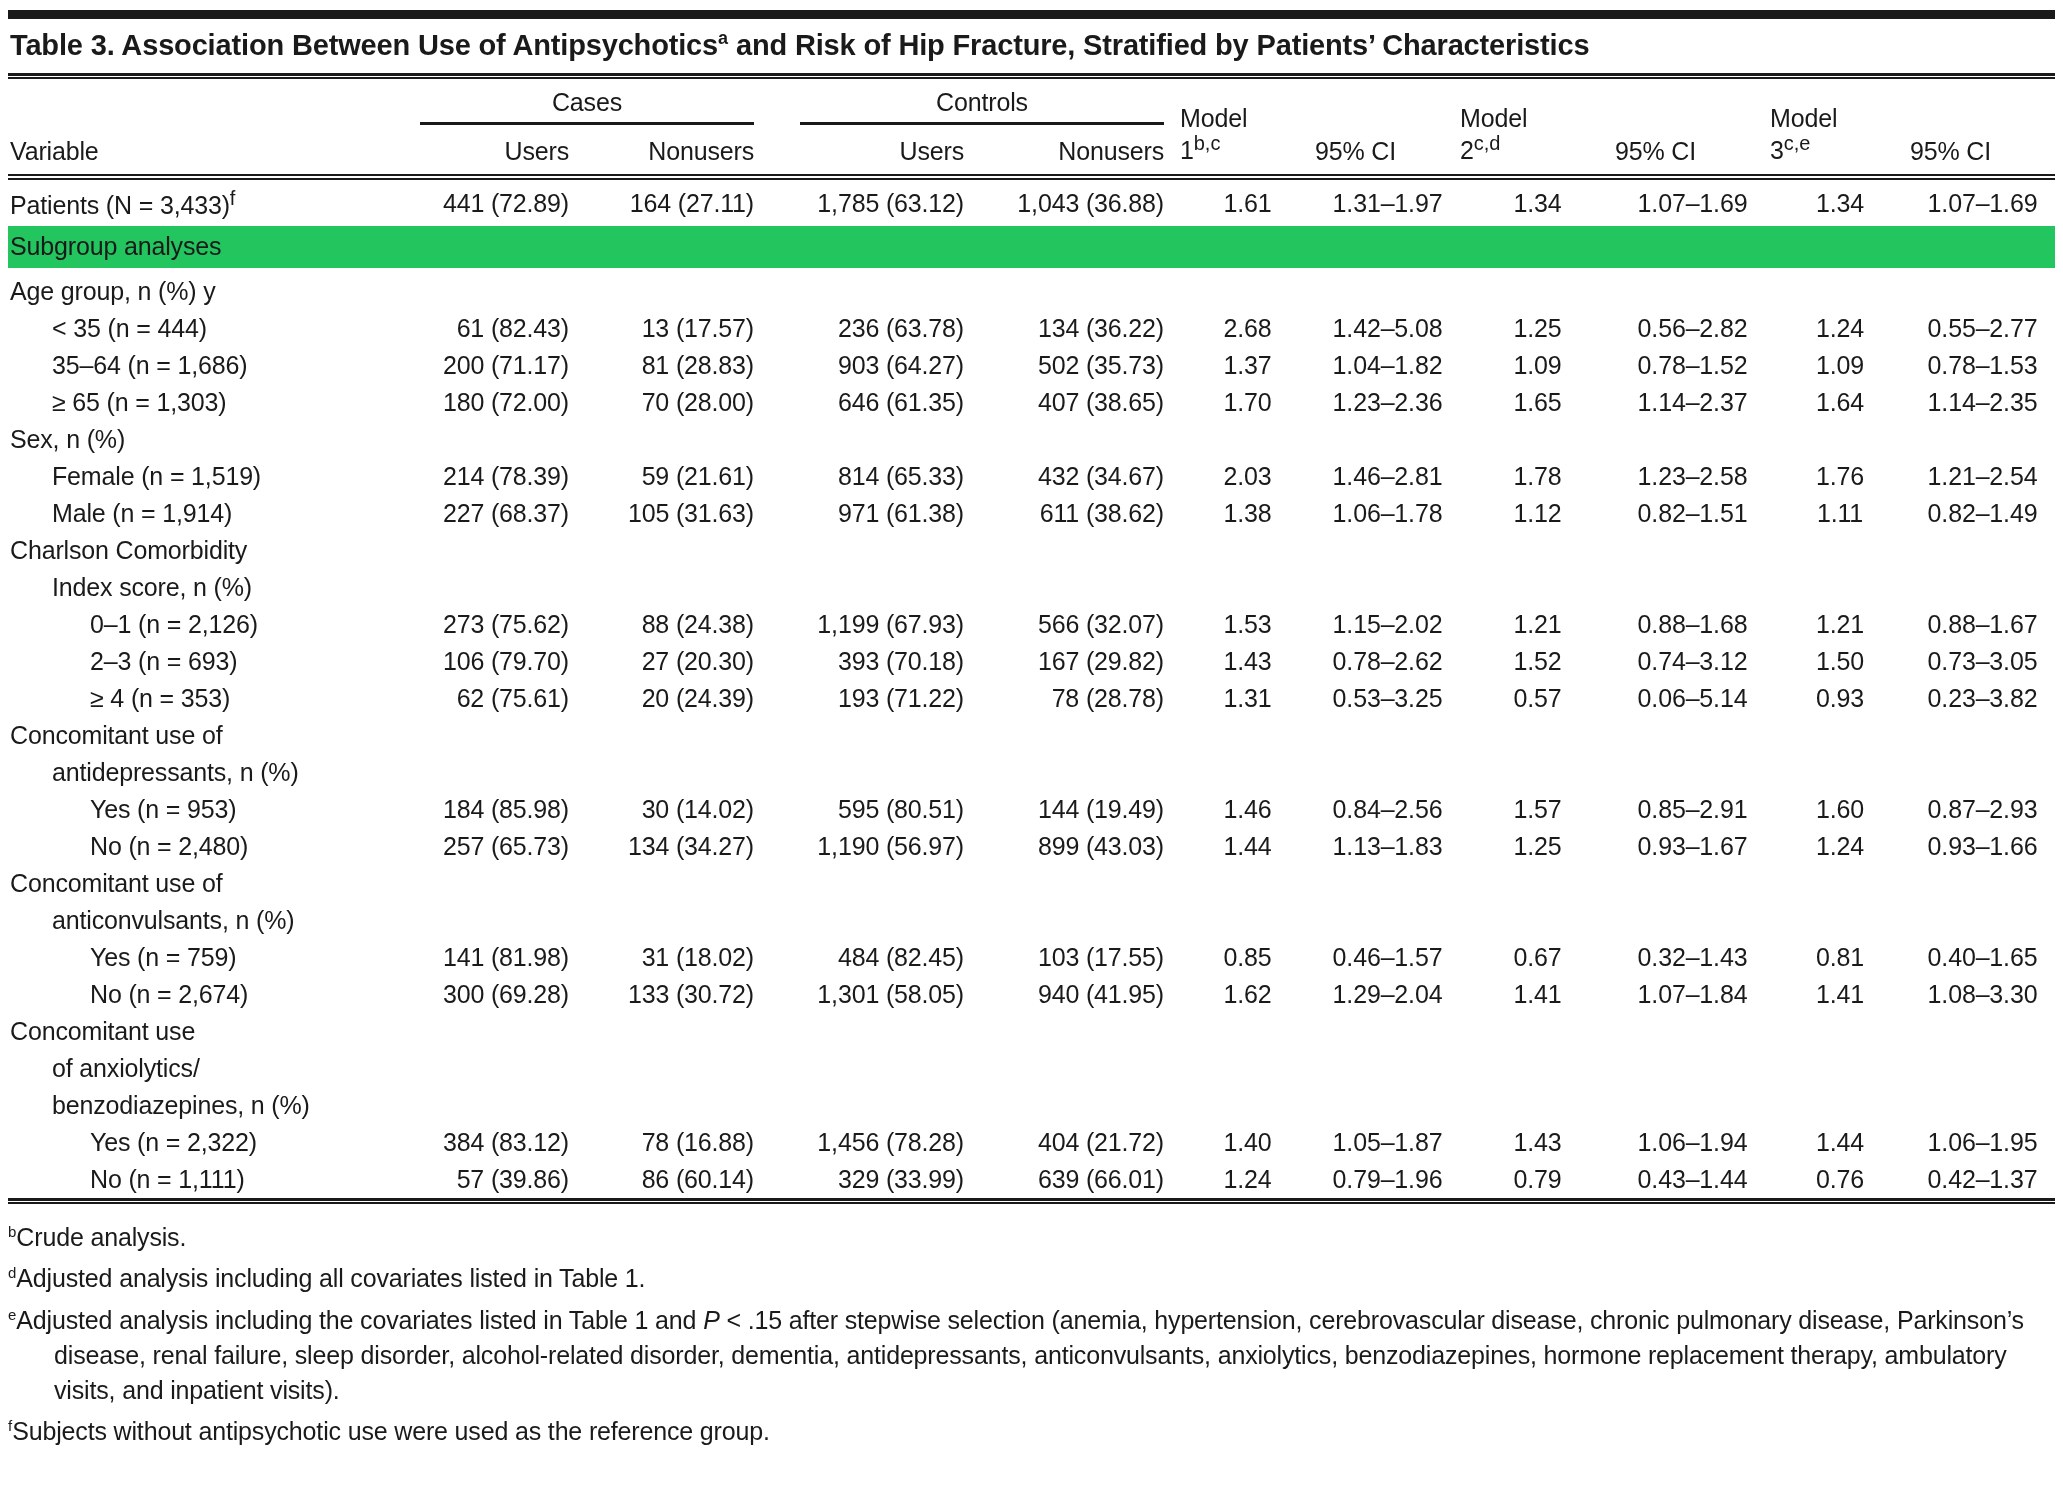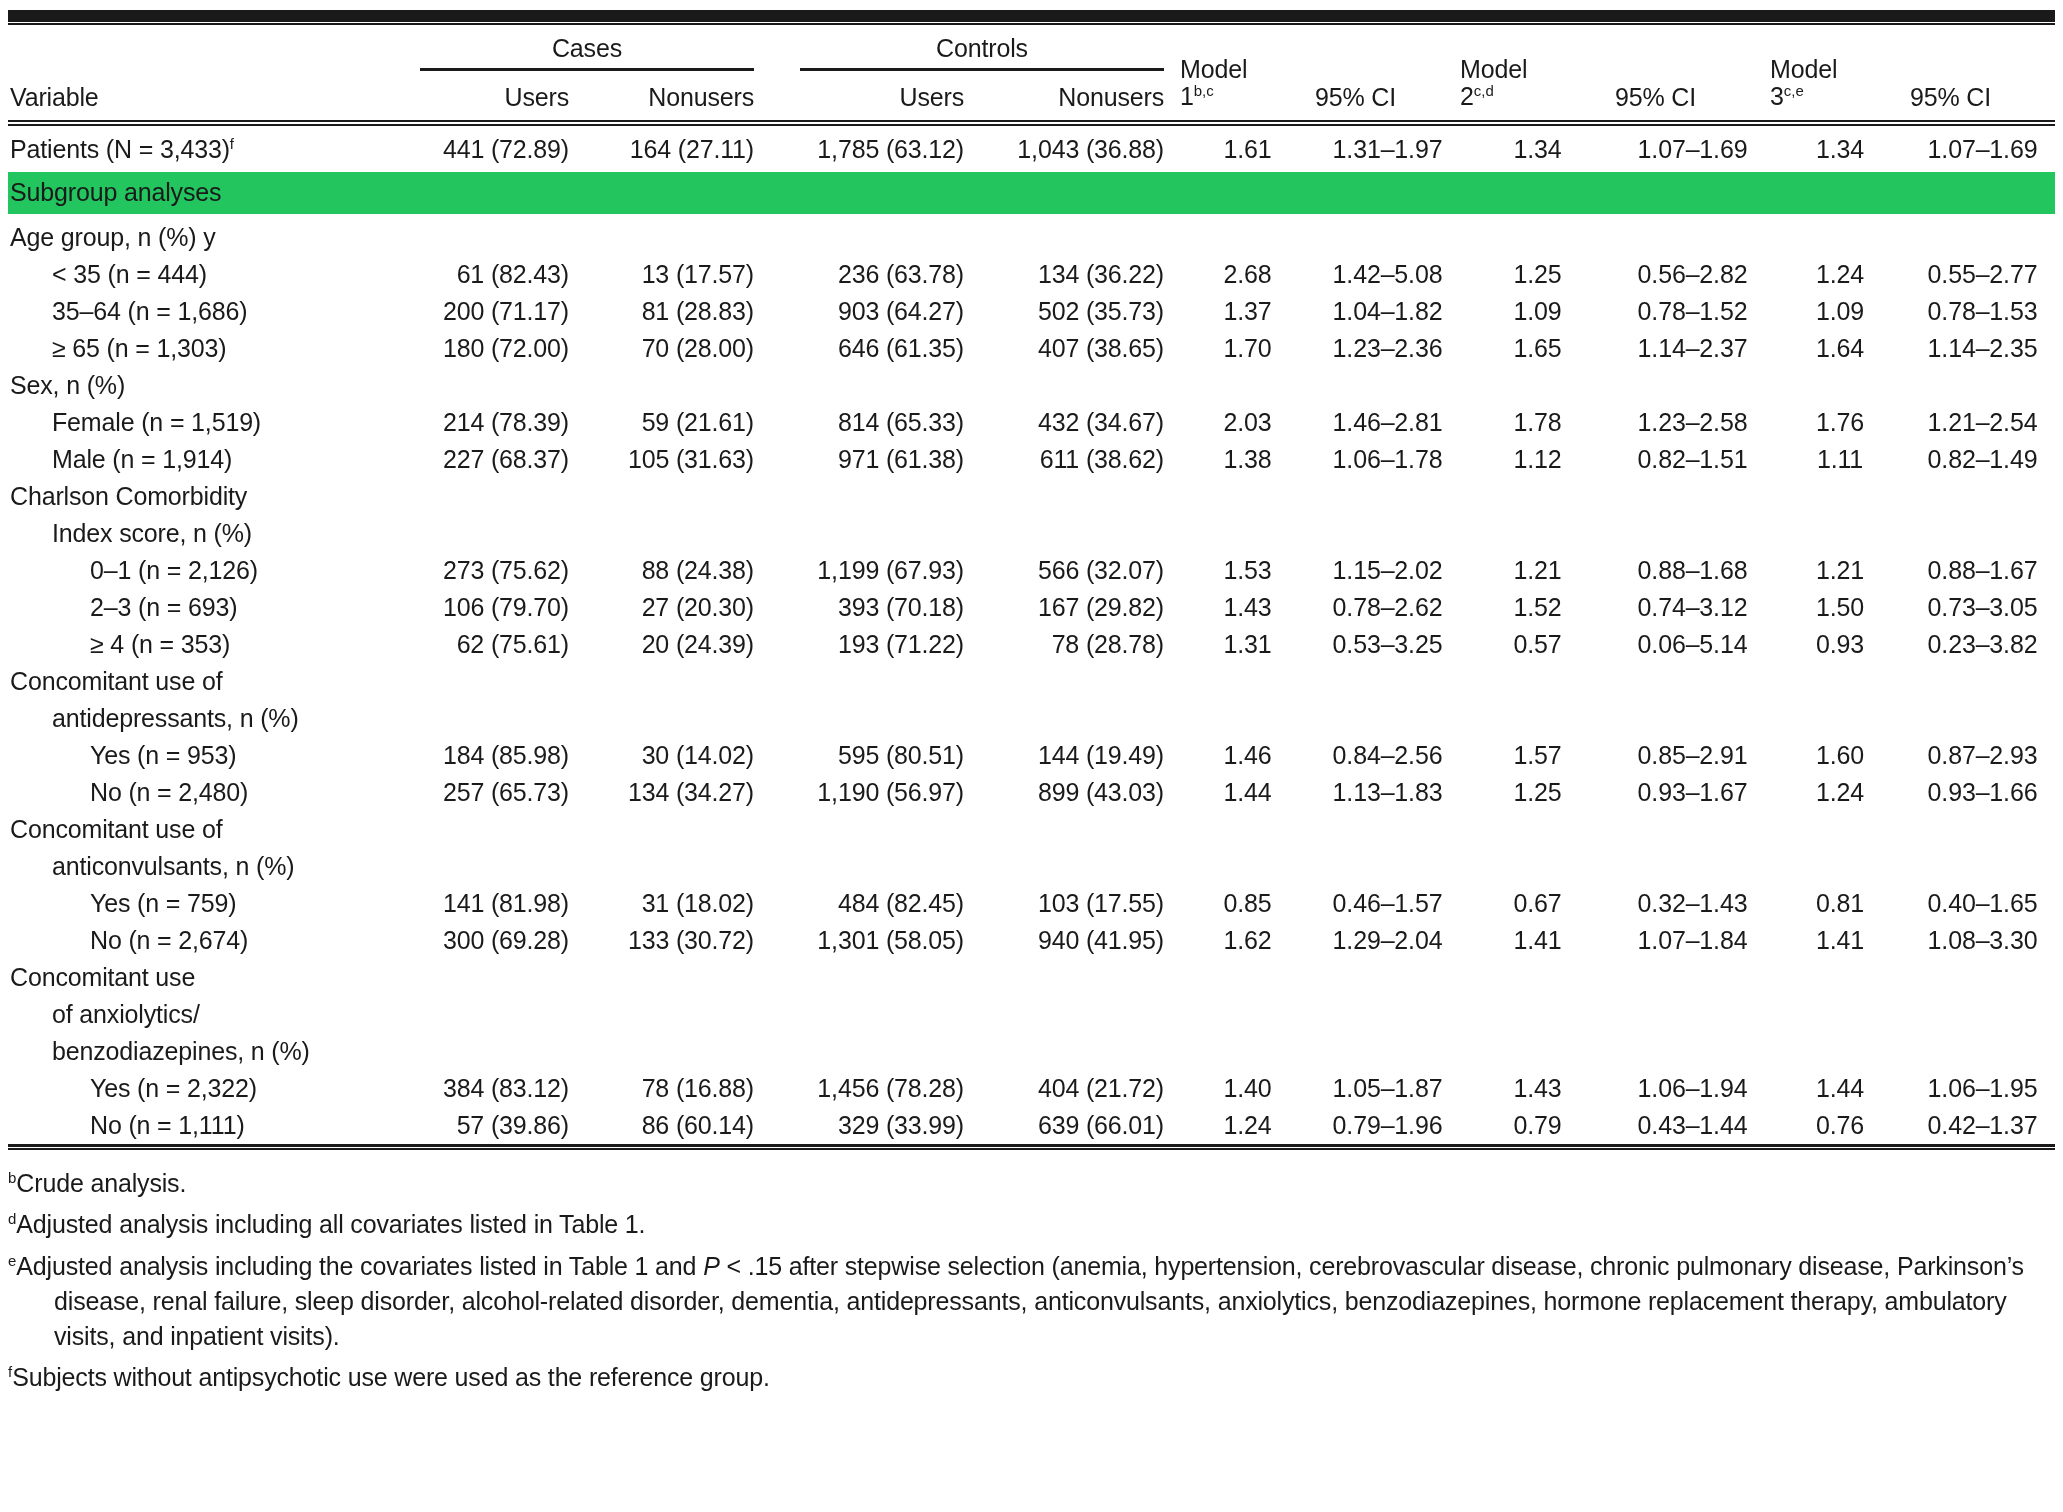--- a/index.html
+++ b/index.html
@@ -24,21 +24,21 @@
   thead th { vertical-align: bottom; text-align: left; }
   thead th.rule-under { border-bottom: 6px double #1a1a1a; }
   th.spanner { padding: 10px 0 5px 0; margin-top: 48px; }
   th.spanner .span-inner {
     text-align: center; margin: 0 16px 0 30px;
     border-bottom: 3px solid #1a1a1a; padding-bottom: 5px;
   }
   th.colhead { padding: 8px 16px 9px 0; text-align: right; }
   th.midhead { padding-bottom: 9px; }
   th.varhead { padding: 0 0 9px 2px; }
-  sup { font-size: 15px; letter-spacing: 0; }
+  sup { font-size: 20px; letter-spacing: 0; }
   tbody td { height: 37px; vertical-align: middle; }
   tbody tr:first-child td { padding-top: 5px; }
   td.num { text-align: right; padding-right: 16px; white-space: nowrap; }
   td.mid { text-align: center; white-space: nowrap; }
   td.b { font-weight: 400; }
   td.lbl { white-space: nowrap; }
   .ind0 { padding-left: 2px; }
   .ind1 { padding-left: 44px; }
   .ind2 { padding-left: 82px; }
   td.band {
@@ -51,20 +51,23 @@
     padding-left: 46px; text-indent: -46px;
   }
   .footnotes sup { font-size: 15px; }
 </style>
 </head>
 <body>
 
 <div class="sheet">
   <div class="top-bar"></div>
 
+  <div class="title">
+    <span>Table 3. Association Between Use of Antipsychotics</span><sup>a</sup><span> and Risk of Hip Fracture, Stratified by Patients’ Characteristics</span>
+  </div>
 
   <div class="rule-double"></div>
 
   <table>
     <colgroup>
       <col style="width:382px">
         <col style="width:195px">
         <col style="width:185px">
       <col style="width:210px">
         <col style="width:200px">

